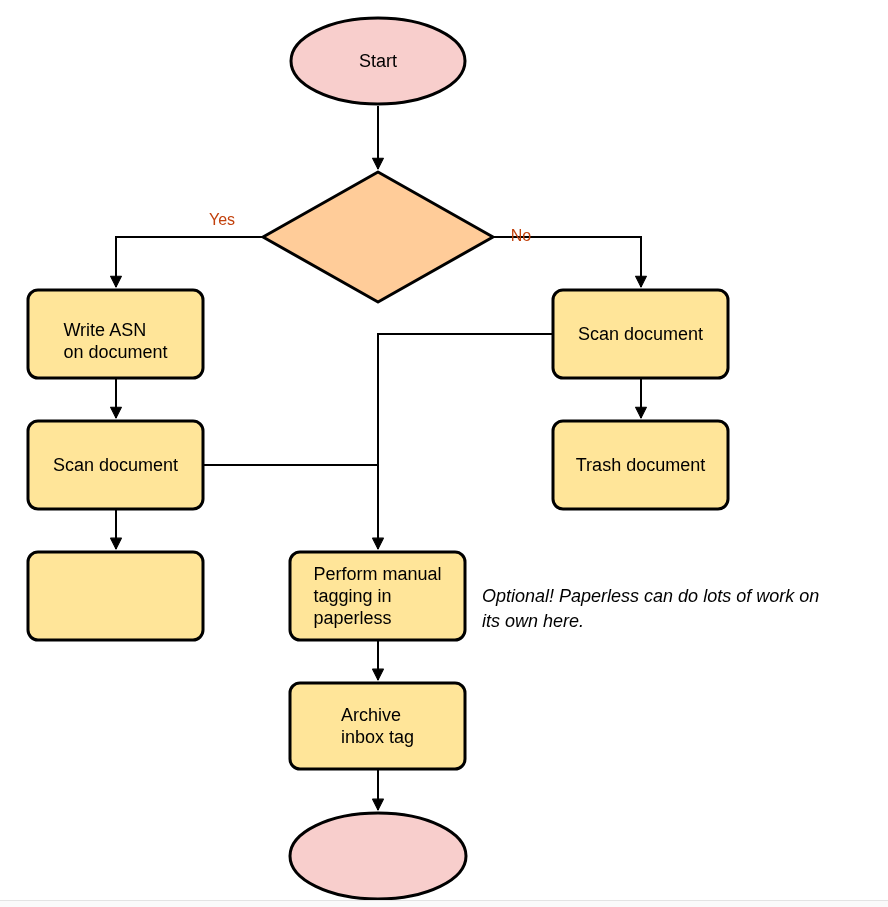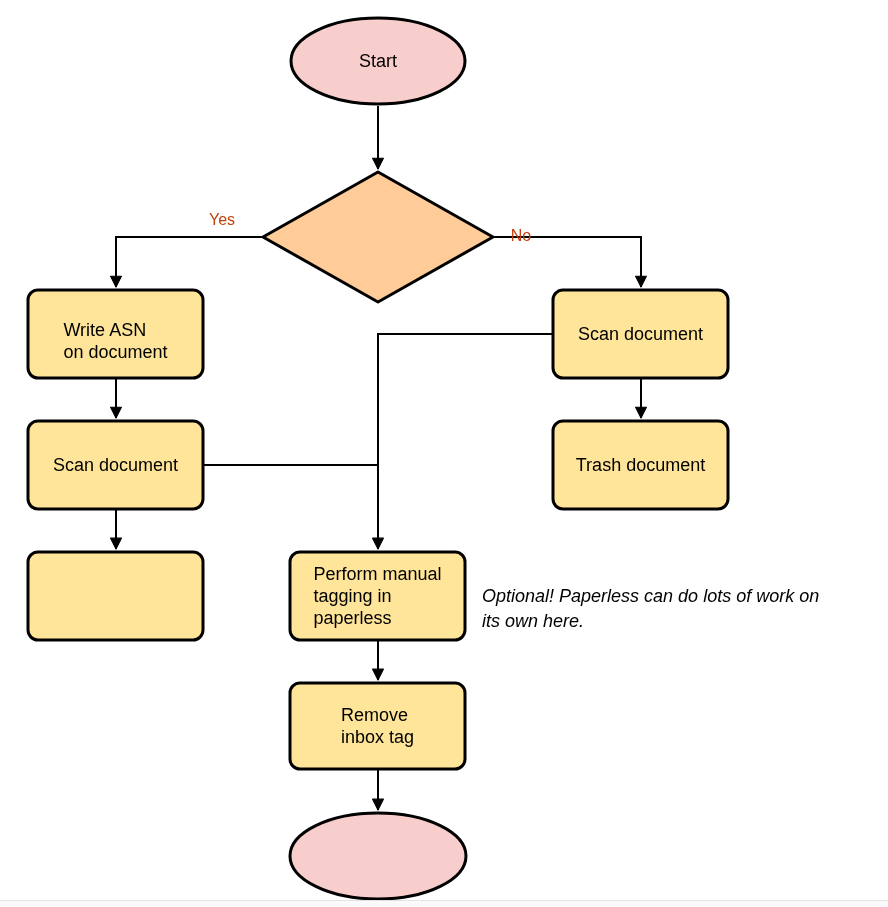--- a/index.html
+++ b/index.html
@@ -114,21 +114,21 @@
 
 
   <div class="node-label" style="left:553px;top:290px;width:175px;height:88px;">Scan document</div>
 
   <div class="node-label" style="left:290px;top:552px;width:175px;height:88px;">Perform manual
 tagging in
 paperless</div>
 
   <div class="node-label" style="left:553px;top:421px;width:175px;height:88px;">Trash document</div>
 
-  <div class="node-label" style="left:290px;top:683px;width:175px;height:86px;">Remove
+  <div class="node-label" style="left:290px;top:683px;width:175px;height:86px;">Archive
 inbox tag</div>
 
 
   <div class="edge-label" style="left:192px;top:210px;width:60px;">Yes</div>
 
   <div class="edge-label" style="left:491px;top:226px;width:60px;">No</div>
 
   <div class="annotation" style="left:482px;top:584px;width:406px;">Optional! Paperless can do lots of work on
 its own here.</div>
 

